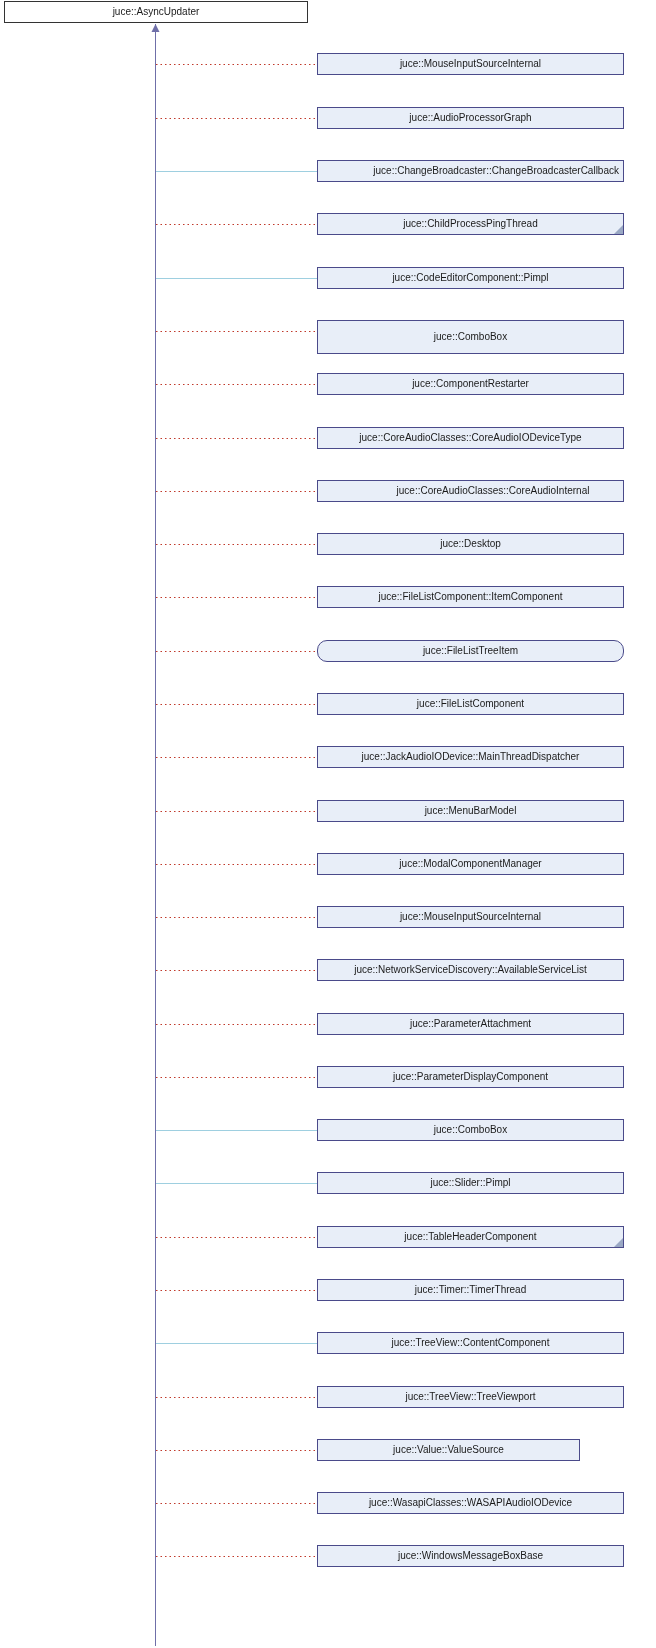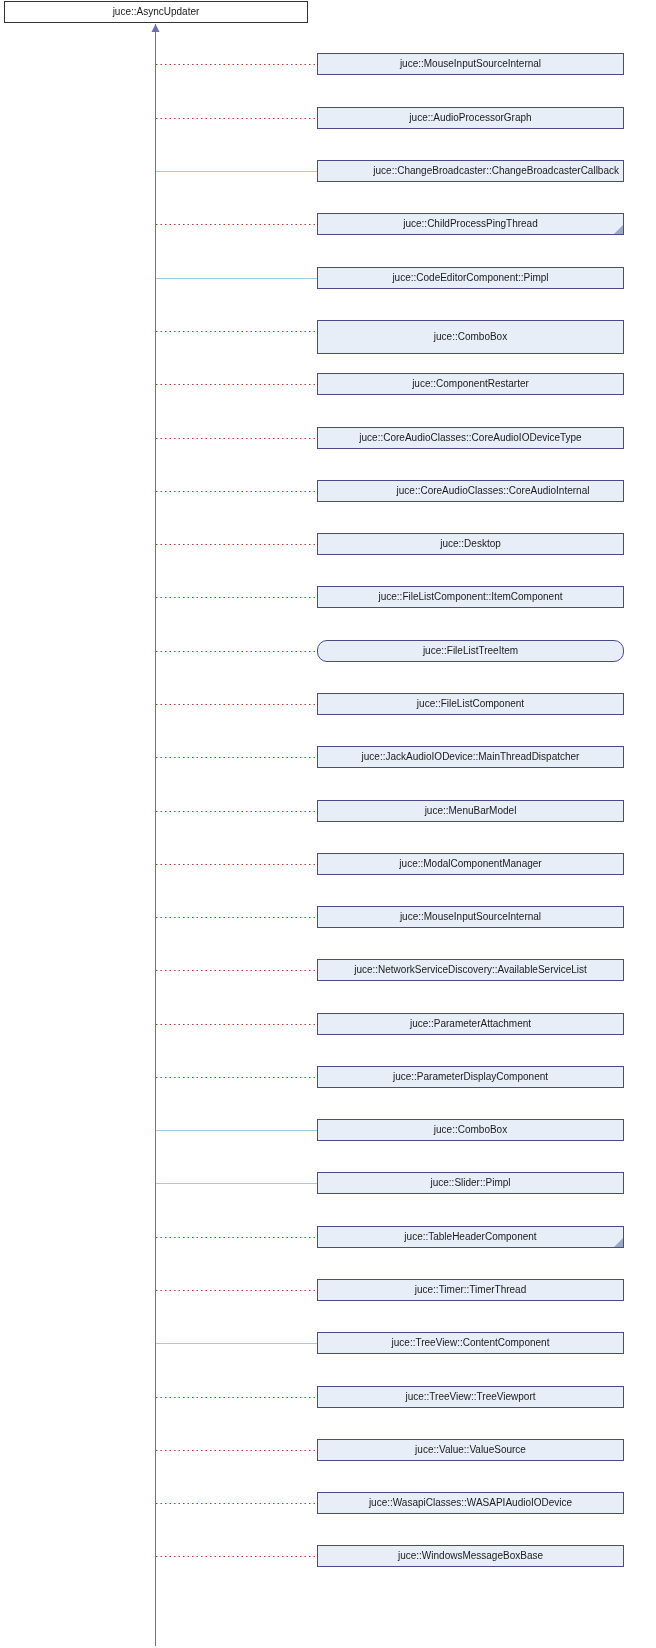--- a/index.html
+++ b/index.html
@@ -171,21 +171,21 @@
       </div>
       <div class="node" style="left: 317px; top: 1279px; width: 307px; height: 22px;">
         <span class="label">juce::Timer::TimerThread</span>
       </div>
       <div class="node" style="left: 317px; top: 1332px; width: 307px; height: 22px;">
         <span class="label">juce::TreeView::ContentComponent</span>
       </div>
       <div class="node" style="left: 317px; top: 1386px; width: 307px; height: 22px;">
         <span class="label">juce::TreeView::TreeViewport</span>
       </div>
-      <div class="node" style="left: 317px; top: 1439px; width: 307px; height: 22px;">
+      <div class="node" style="left: 317px; top: 1439px; width: 263px; height: 22px;">
         <span class="label">juce::Value::ValueSource</span>
       </div>
       <div class="node" style="left: 317px; top: 1492px; width: 307px; height: 22px;">
         <span class="label">juce::WasapiClasses::WASAPIAudioIODevice</span>
       </div>
       <div class="node" style="left: 317px; top: 1545px; width: 307px; height: 22px;">
         <span class="label">juce::WindowsMessageBoxBase</span>
       </div>
     </div>
 </div>

